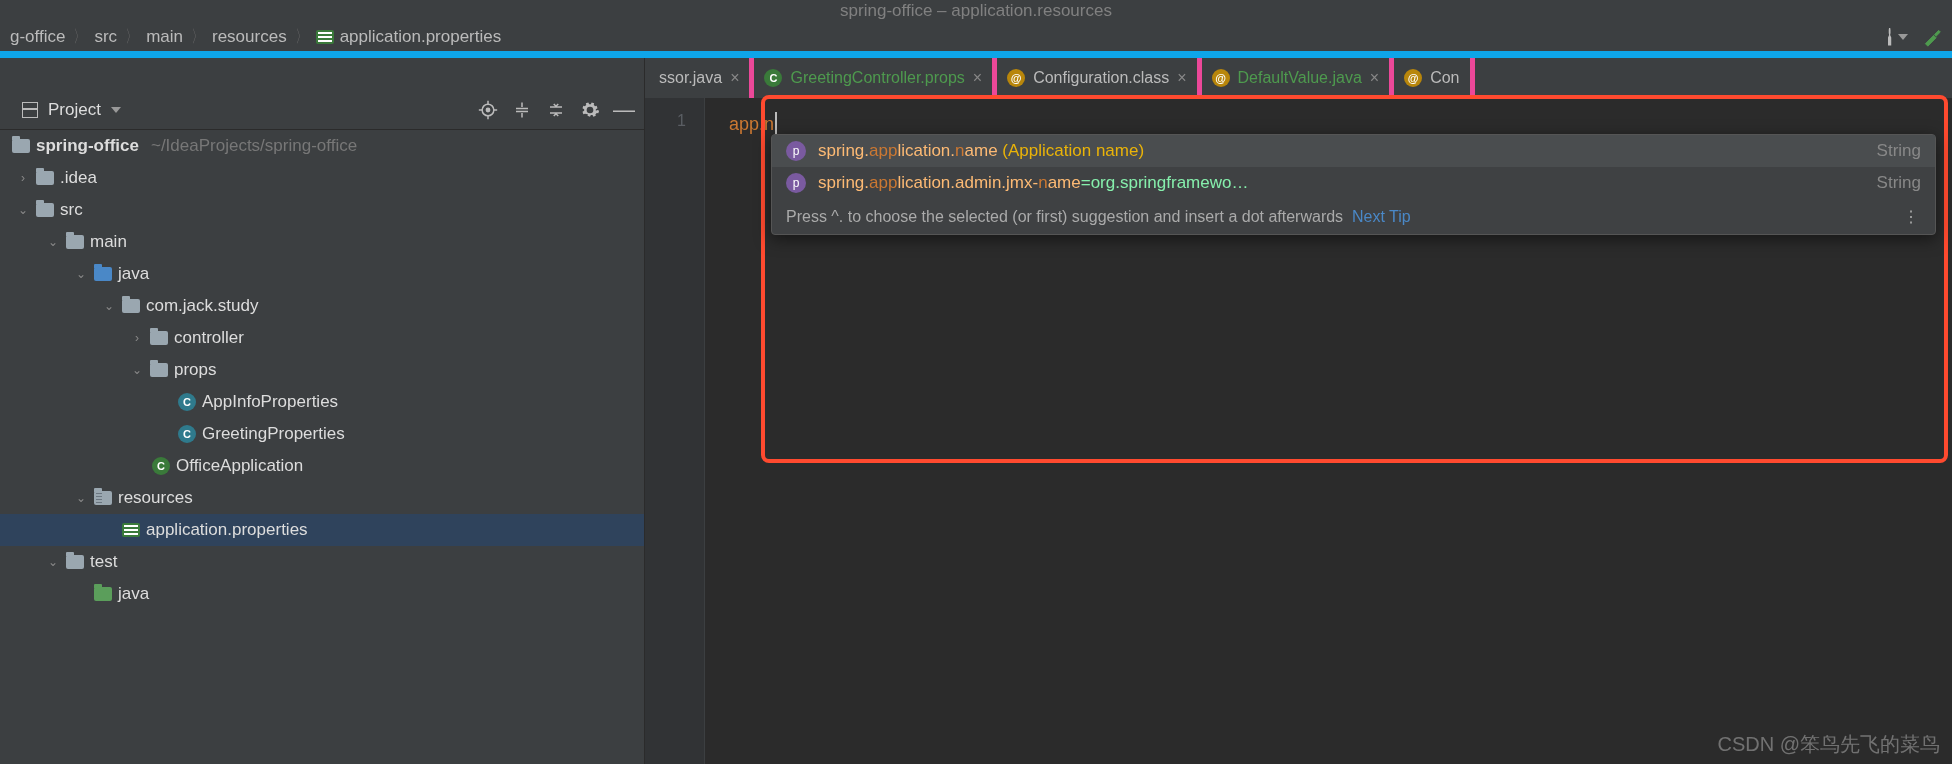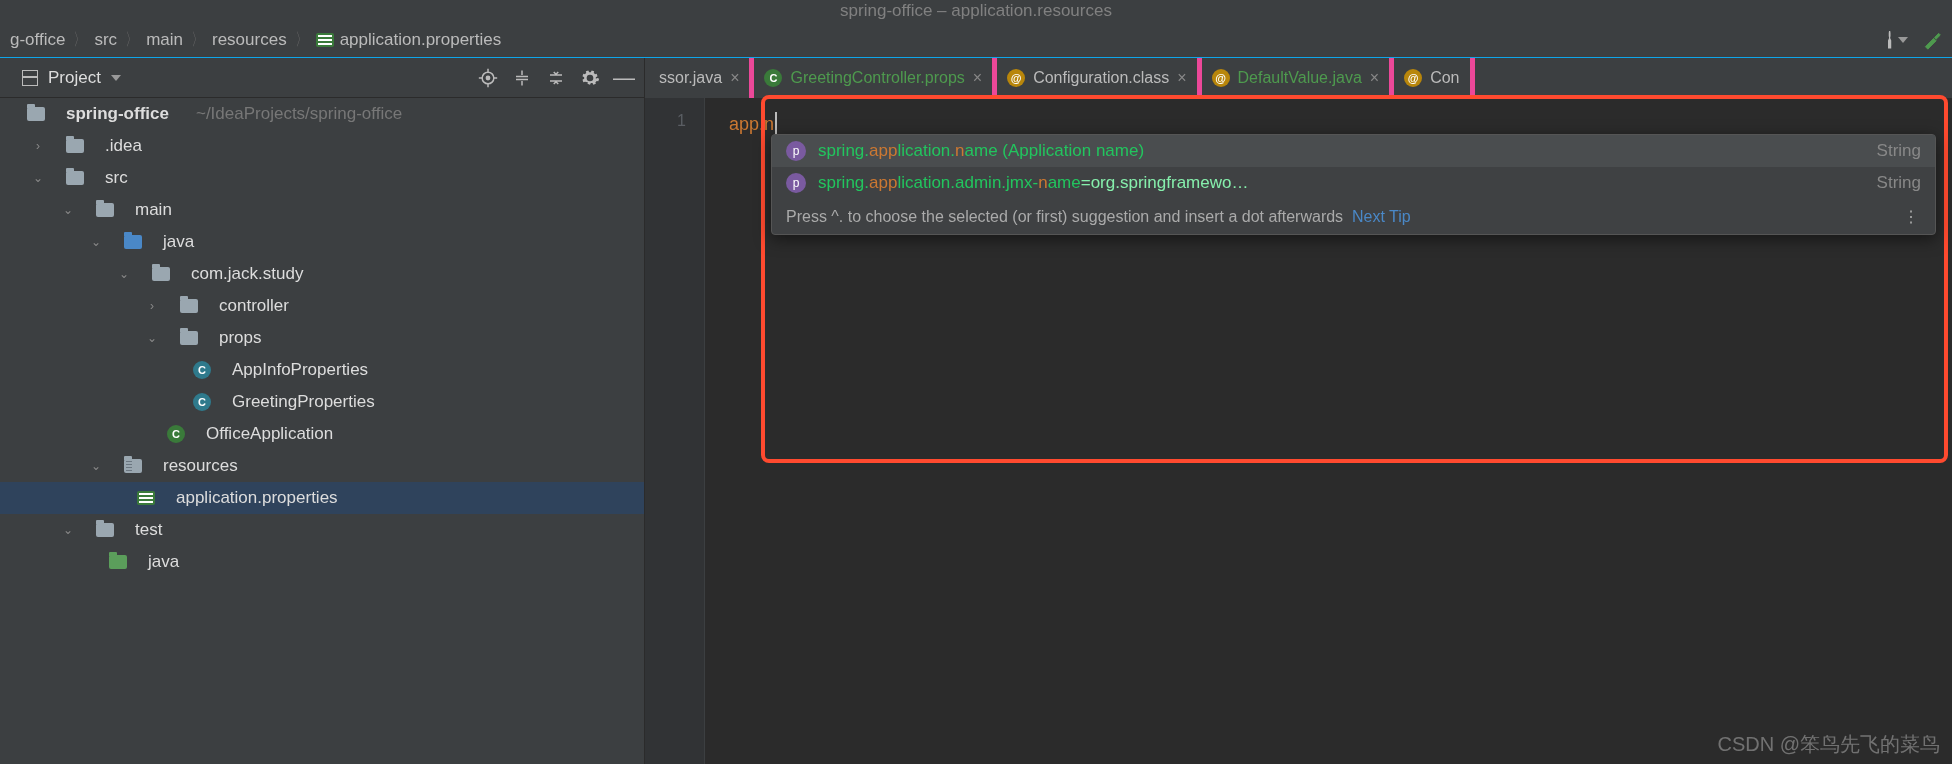--- a/index.html
+++ b/index.html
@@ -3,43 +3,43 @@
 <meta charset="utf-8">
 <style>
 * { margin: 0; padding: 0; box-sizing: border-box; font-family: -apple-system, "Segoe UI", sans-serif; }
 html, body { width: 1952px; height: 764px; overflow: hidden; background: #2b2b2b; color: #bbbbbb; }
 .root { width: 100%; height: 100%; display: flex; flex-direction: column; }
 
 
 .titlebar { height: 22px; background: #3c3f41; display: flex; align-items: center; justify-content: center; color: #808080; font-size: 17px; }
 
 
-.crumbbar { height: 36px; background: #3c3f41; display: flex; align-items: center; justify-content: space-between; padding: 0 10px; border-bottom: 1px solid #0ea5e9; }
+.crumbbar { height: 36px; background: #3c3f41; display: flex; align-items: center; justify-content: space-between; padding: 0 10px; border-bottom: 7px solid #0ea5e9; }
 .crumbs { display: flex; align-items: center; gap: 6px; font-size: 17px; color: #bbbbbb; }
 .crumb { display: flex; align-items: center; gap: 6px; cursor: pointer; }
 .crumb-sep { color: #666; transform: scaleX(0.7); }
 .crumbbar-right { display: flex; align-items: center; gap: 14px; }
 .users-ico { width: 22px; height: 18px; background: #bbb; clip-path: polygon(18% 0,36% 0,42% 14%,42% 30%,36% 42%,54% 56%,54% 100%,0 100%,0 56%,18% 42%,12% 30%,12% 14%); }
 .hammer-ico svg { stroke: #4e9a4e; fill: #4e9a4e; }
 
 
 .split { flex: 1; display: flex; min-height: 0; }
 
 
 .sidebar { width: 645px; background: #3c3f41; display: flex; flex-direction: column; border-right: 1px solid #2b2b2b; }
-.sb-head { height: 40px; display: flex; align-items: center; justify-content: space-between; padding: 0 10px 0 22px; border-bottom: 1px solid #2b2b2b; }
+.sb-head { height: 40px; display: flex; align-items: center; justify-content: space-between; padding: 0 10px 0 22px; border-bottom: 1px solid #2b2b2b; margin-top: 32px; }
 .sb-head-left { display: flex; align-items: center; gap: 10px; font-size: 17px; color: #ddd; }
 .box-ico { width: 16px; height: 16px; border: 1.5px solid #bbb; position: relative; }
 .box-ico::before { content: ""; position: absolute; left: 0; right: 0; top: 40%; height: 1.5px; background: #bbb; }
 .sb-head-right { display: flex; align-items: center; gap: 14px; }
 .tool-ico { width: 20px; height: 20px; display: flex; align-items: center; justify-content: center; color: #bbb; cursor: pointer; }
 .dropdown-caret { width:0;height:0;border-left:5px solid transparent;border-right:5px solid transparent;border-top:6px solid #999; }
 
 .tree { flex: 1; overflow: hidden; font-size: 17px; }
-.trow { height: 32px; display: flex; align-items: center; gap: 21px; white-space: nowrap; cursor: pointer; }
+.trow { height: 32px; display: flex; align-items: center; gap: 6px; white-space: nowrap; cursor: pointer; }
 .trow.sel { background: #2f435c; }
 .ind { display: inline-block; }
 .arrow { width: 14px; text-align: center; color: #888; font-size: 12px; }
 .folder { width: 18px; height: 14px; background: #9aa7b0; border-radius: 2px; position: relative; }
 .folder::before { content: ""; position: absolute; left: 0; top: -3px; width: 8px; height: 4px; background: #9aa7b0; border-radius: 1px 1px 0 0; }
 .folder.blue { background: #4a88c7; }
 .folder.blue::before { background: #4a88c7; }
 .folder.green { background: #5b9e5b; }
 .folder.green::before { background: #5b9e5b; }
 .folder.res { background: #9aa7b0; }
@@ -68,23 +68,23 @@
 .codeline { color: #cc7832; }
 .cursor { display: inline-block; width: 2px; height: 22px; background: #bbb; vertical-align: text-bottom; margin-left: 1px; }
 
 .redbox { position: absolute; left: 56px; top: -3px; right: 4px; height: 368px; border: 4px solid #ff4a2f; border-radius: 8px; pointer-events: none; }
 
 .popup { position: absolute; left: 66px; top: 36px; right: 16px; background: #3f4143; border: 1px solid #555; border-radius: 4px; box-shadow: 0 4px 16px rgba(0,0,0,.5); font-family: "Menlo","Consolas",monospace; font-size: 17px; }
 .prow { display: flex; align-items: center; padding: 6px 14px; gap: 12px; cursor: pointer; }
 .prow.sel { background: #4a4d4f; }
 .picon { width: 20px; height: 20px; border-radius: 50%; background: #7a5aa0; color: #fff; font-size: 12px; display: flex; align-items: center; justify-content: center; }
 .ptext { flex: 1; white-space: nowrap; overflow: hidden; text-overflow: ellipsis; }
-.ps1 { color: #22c55e; text-align: right; }
+.ps1 { color: #fdba74; text-align: right; }
 .ps-app { color: #cc7832; }
-.ps-hint { color: #22c55e; }
+.ps-hint { color: #eab308; }
 .ps-eq { color: #86efac; }
 .ptype { color: #888; }
 .pfoot { display: flex; align-items: center; justify-content: space-between; padding: 8px 14px; font-family: -apple-system,"Segoe UI",sans-serif; font-size: 16px; color: #aaa; }
 .pfoot .link { color: #4a88c7; cursor: pointer; }
 .pfoot .dots { color: #aaa; letter-spacing: 2px; cursor: pointer; }
 
 .watermark { position: absolute; right: 12px; bottom: 6px; font-size: 20px; color: rgba(200,200,200,0.45); font-family: -apple-system,"Segoe UI",sans-serif; }
 </style>
 </head>
 <body>

